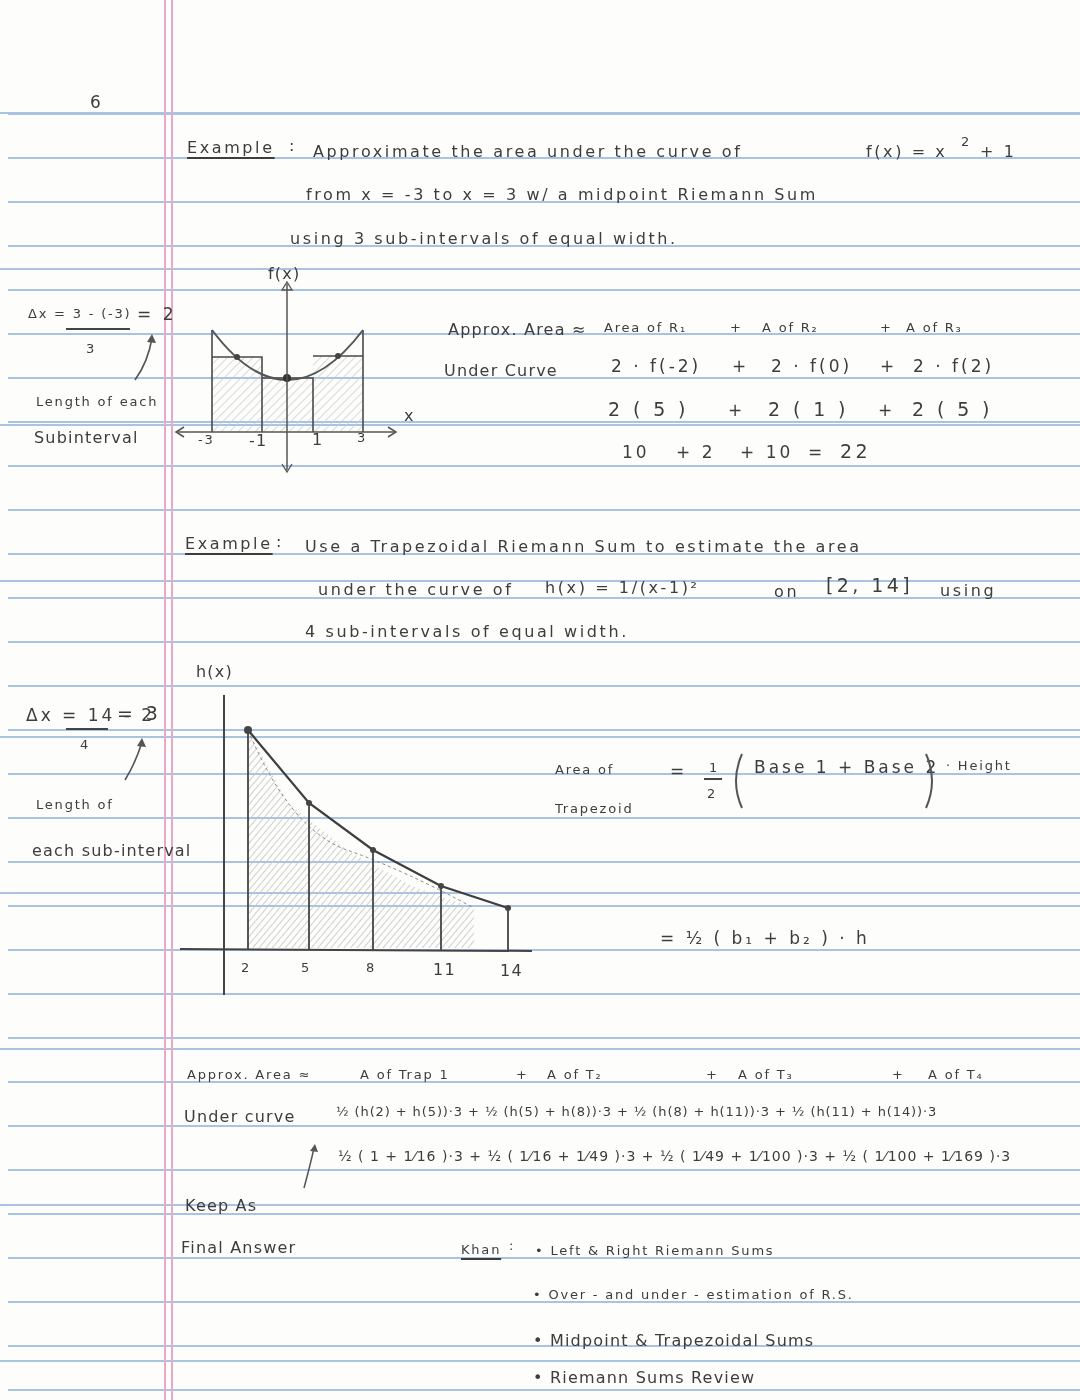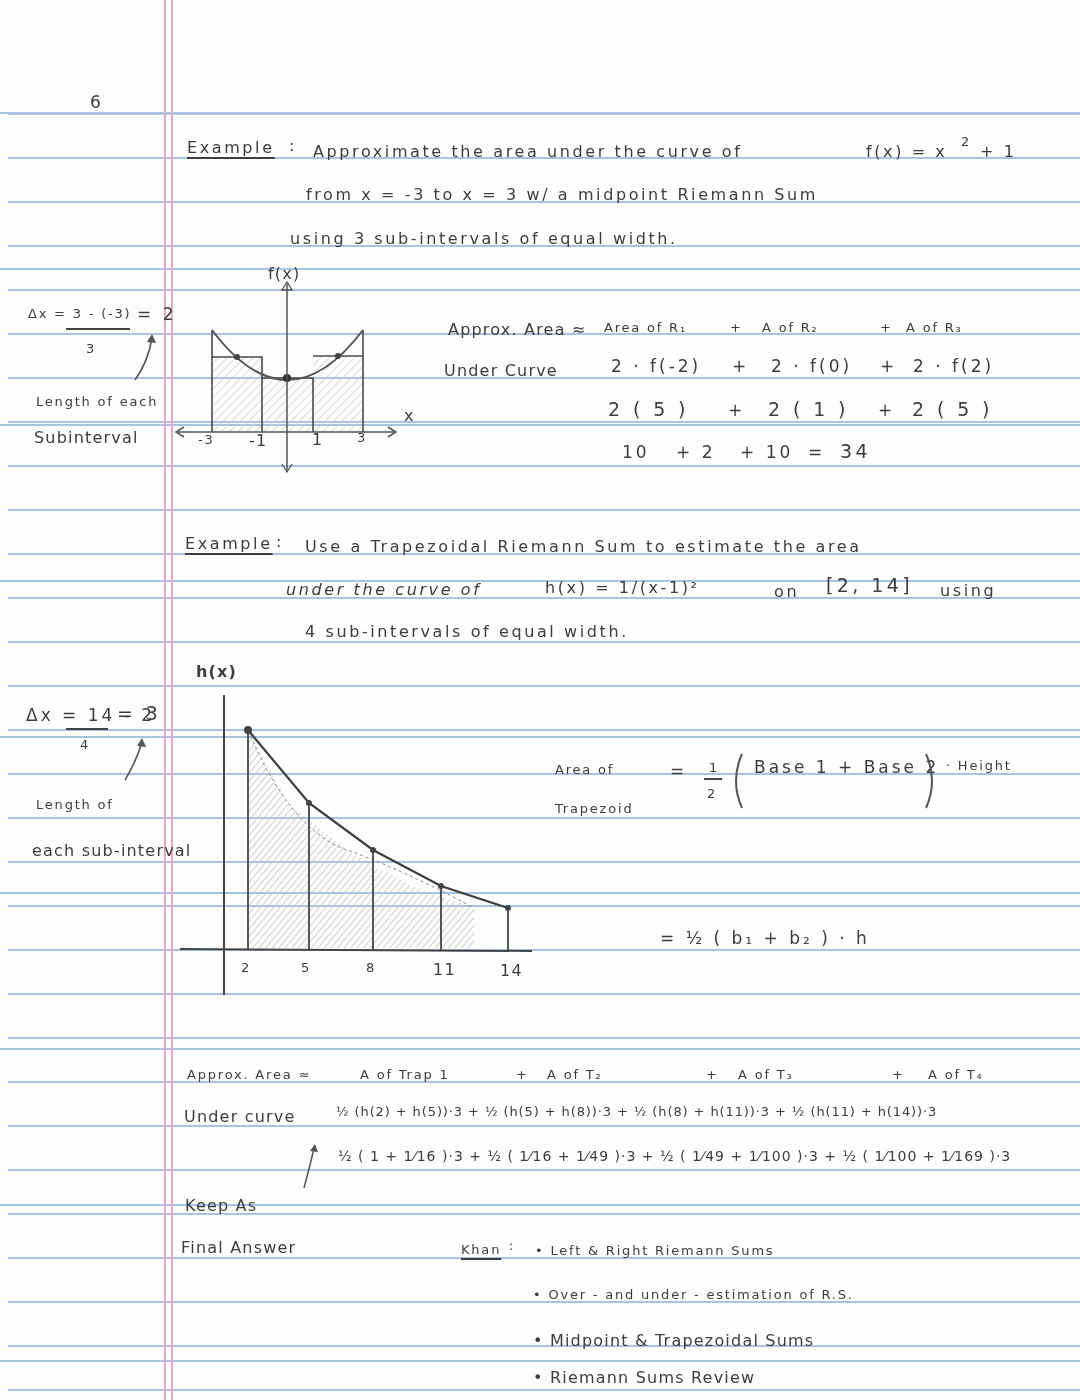--- a/index.html
+++ b/index.html
@@ -158,48 +158,48 @@
       <div class="t lg" style="left:608px; top:398px;">2 ( 5 )</div>
       <div class="t md" style="left:728px; top:400px;">+</div>
       <div class="t lg" style="left:768px; top:398px;">2 ( 1 )</div>
       <div class="t md" style="left:878px; top:400px;">+</div>
       <div class="t lg" style="left:912px; top:398px;">2 ( 5 )</div>
 
       <div class="t md" style="left:622px; top:442px;">10</div>
       <div class="t md" style="left:676px; top:442px;">+ 2</div>
       <div class="t md" style="left:740px; top:442px;">+ 10</div>
       <div class="t md" style="left:808px; top:442px;">=</div>
-      <div class="t lg" style="left:840px; top:440px;">34</div>
+      <div class="t lg" style="left:840px; top:440px;">22</div>
     </div>
   </div>
 
   <div>
     <div class="t u" style="left:185px; top:534px;">Example</div>
     <div class="t" style="left:276px; top:532px;">:</div>
     <div class="t" style="left:305px; top:537px;">Use a Trapezoidal Riemann Sum to estimate the area</div>
-    <div class="t" style="left:286px; top:580px;font-style:italic;">under the curve of</div>
+    <div class="t" style="left:318px; top:580px;">under the curve of</div>
     <div class="t" style="left:545px; top:578px;">h(x) = 1/(x-1)²</div>
     <div class="t" style="left:774px; top:582px;">on</div>
     <div class="t lg" style="left:826px; top:574px;">[2, 14]</div>
     <div class="t" style="left:940px; top:581px;">using</div>
     <div class="t" style="left:305px; top:622px;">4 sub-intervals of equal width.</div>
 
     <div class="t md" style="left:26px; top:705px;">Δx = 14 - 2</div>
     <div class="t lg" style="left:117px; top:702px;">= 3</div>
     <div class="frac-bar" style="left:66px; top:728px; width:42px;"></div>
     <div class="t sm" style="left:80px; top:737px;">4</div>
     <svg style="left:120px; top:736px;" width="30" height="46">
       <path d="M5 44 Q16 26 22 6" stroke="#555" stroke-width="1.6" fill="none"></path>
       <path d="M17 10 L22 2 L26 11 Z" fill="#555"></path>
     </svg>
     <div class="t sm" style="left:36px; top:797px;">Length of</div>
     <div class="t xs" style="left:32px; top:841px;">each sub-interval</div>
 
     <div>
-      <div class="t xs" style="left:196px; top:662px;font-weight:bold;">h(x)</div>
+      <div class="t xs" style="left:196px; top:662px;">h(x)</div>
       <svg style="left:170px; top:680px;" width="380" height="320">
         <defs>
           <pattern id="hatch2" width="5" height="5" patternUnits="userSpaceOnUse" patternTransform="rotate(40)">
             <line x1="0" y1="0" x2="0" y2="5" stroke="#c4c4c4" stroke-width="1.6"></line>
           </pattern>
         </defs>
 
         <path d="M78 50 L118 123 L118 268 L78 268 Z" fill="url(#hatch2)"></path>
         <path d="M118 123 L177 170 L177 268 L118 268 Z" fill="url(#hatch2)"></path>
         <path d="M177 170 L242 206 L242 268 L177 268 Z" fill="url(#hatch2)"></path>

